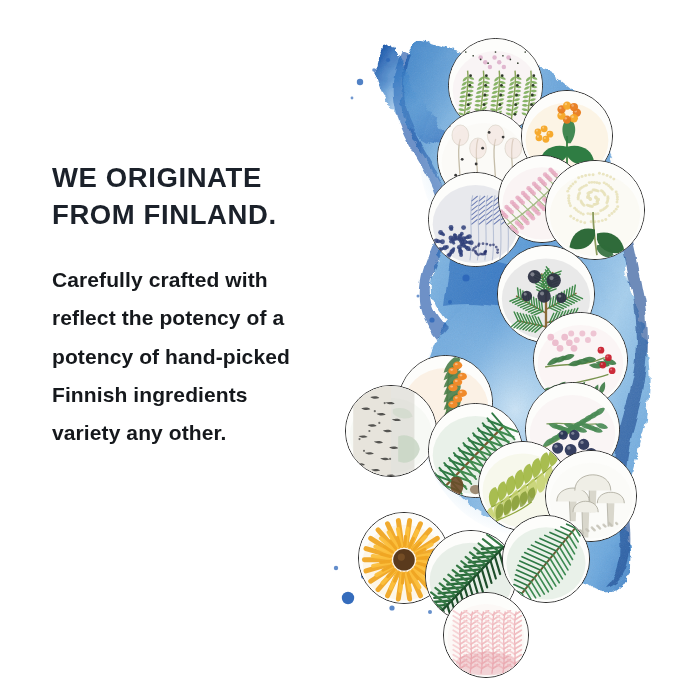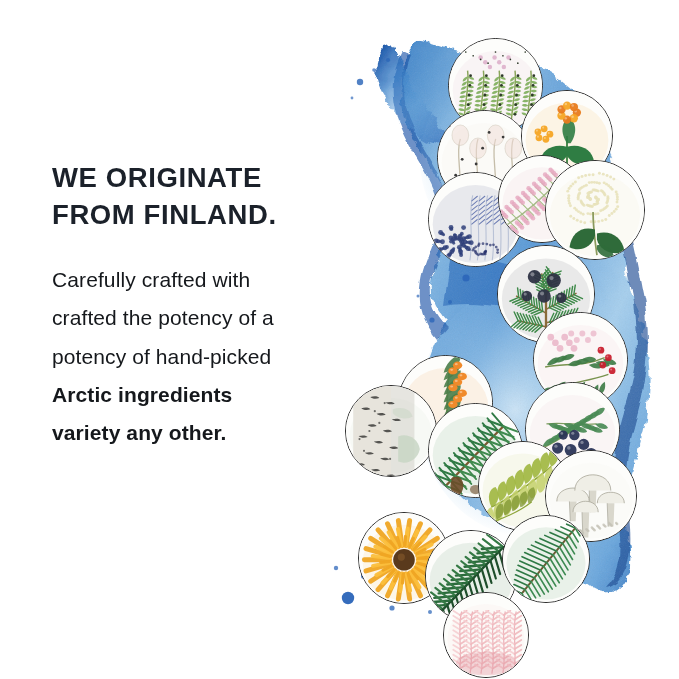--- a/index.html
+++ b/index.html
@@ -32,21 +32,21 @@
     white-space: pre-line;
   }
   #body-copy {
     margin-top: 28px;
     font-size: 21px;
     line-height: 1.82;
     color: #15181c;
     letter-spacing: 0.1px;
     font-weight: 400;
   }
-  #body-copy .regular { font-weight: 400; }
+  #body-copy .regular { font-weight: 700; }
   #body-copy .strong  { font-weight: 700; }
   #body-copy span { display: block; white-space: pre; }
 
   
   #map-stage {
     position: absolute;
     left: 330px; top: 10px;
     width: 349px; height: 669px;
   }
   #map-svg { position: absolute; inset: 0; width: 100%; height: 100%; }
@@ -64,23 +64,23 @@
 </head>
 <body>
 
 <div id="page">
 
   <div id="text-panel">
     <h1 id="headline">WE ORIGINATE
 FROM FINLAND.</h1>
     <div id="body-copy">
         <span class="regular">Carefully crafted with</span>
-        <span class="regular">crafted the potency of a</span>
+        <span class="regular">reflect the potency of a</span>
         <span class="regular">potency of hand-picked</span>
-        <span class="strong">Arctic ingredients</span>
+        <span class="strong">Finnish ingredients</span>
         <span class="strong">variety any other.</span>
       </div>
   </div>
 
   <div id="map-stage">
 
     <svg id="map-svg" viewBox="0 0 349 669" xmlns="http://www.w3.org/2000/svg">
       <defs>
         <linearGradient id="wash" x1="0" y1="0" x2="1" y2="1">
           <stop offset="0%" stop-color="#2f79c4"></stop>

